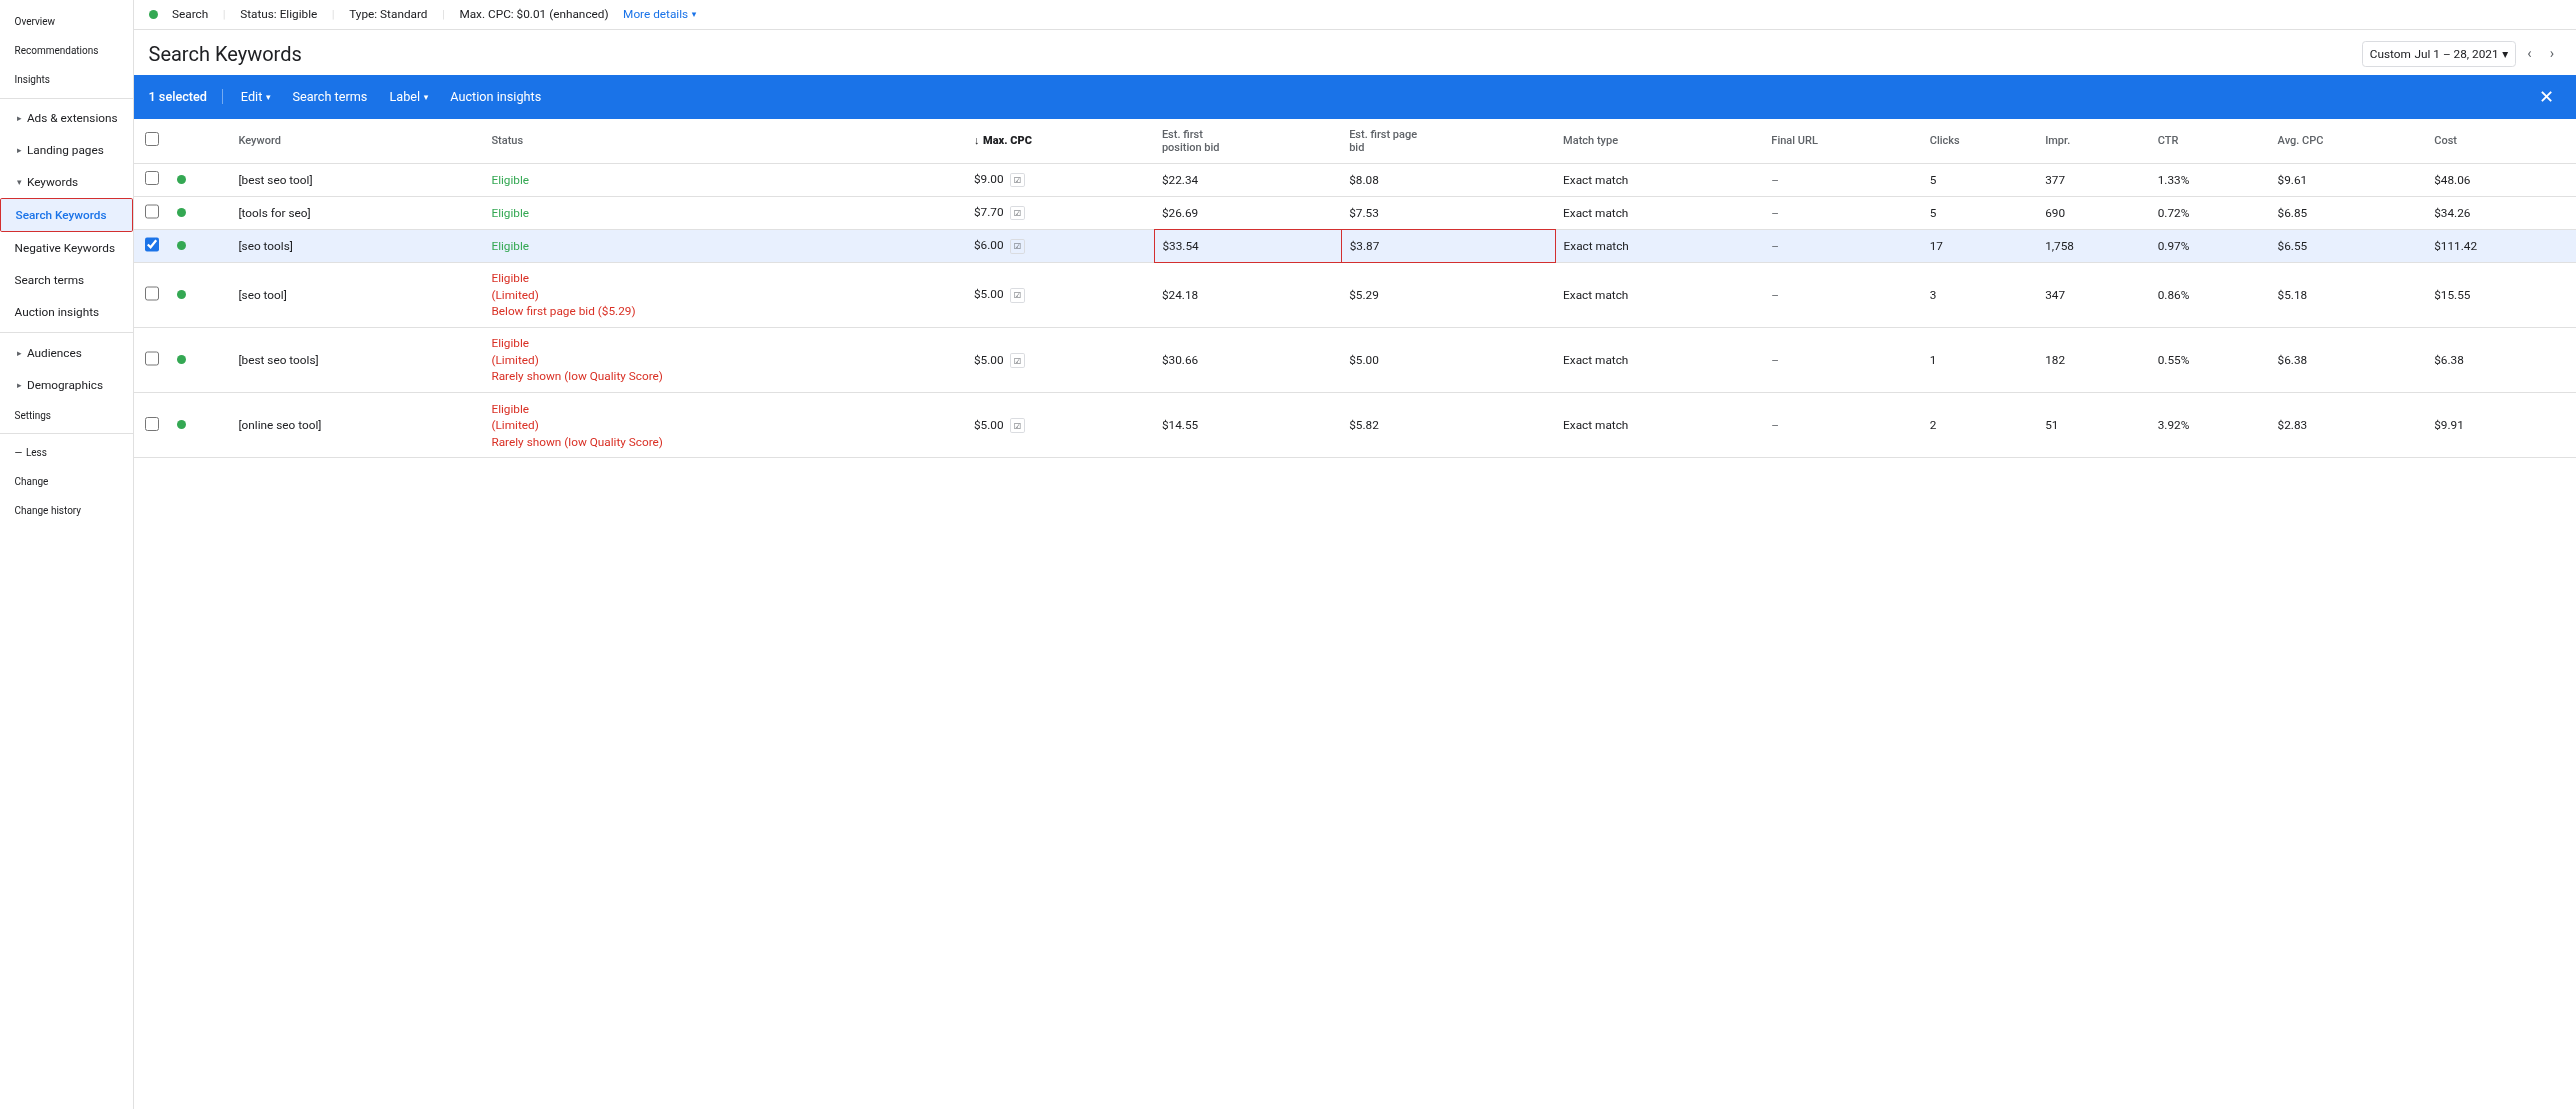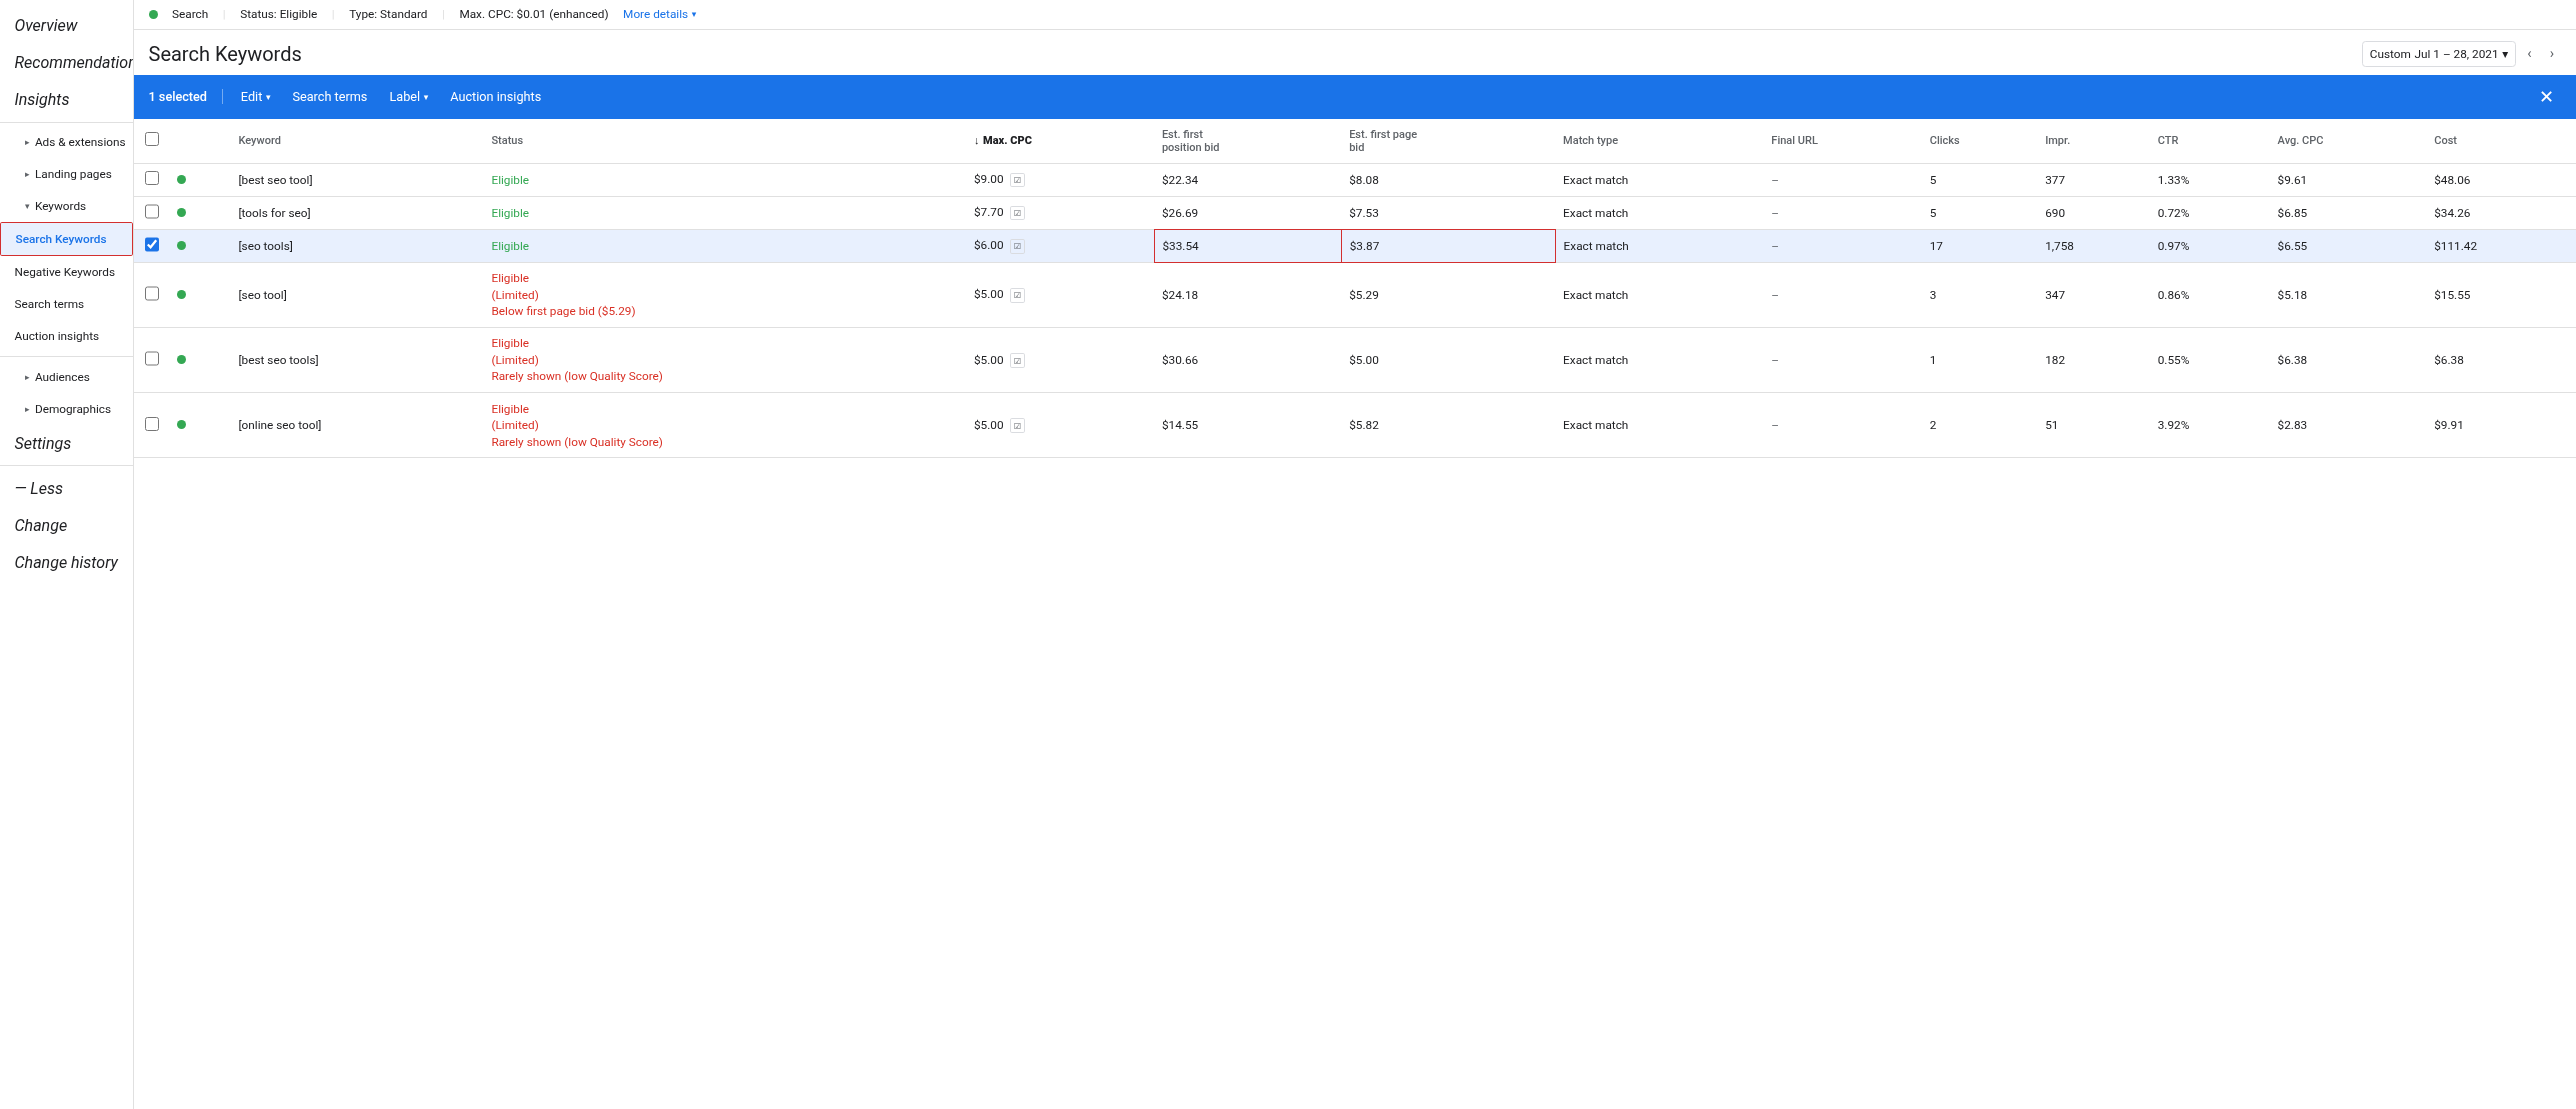--- a/index.html
+++ b/index.html
@@ -2,21 +2,21 @@
 <html style="font-size:14.5px"><head>
   <meta charset="utf-8">
   <style>
     * { box-sizing: border-box; margin: 0; padding: 0; }
     body { font-family: 'Roboto', Arial, sans-serif; font-size: 11.8px; color: #202124; background: #fff; overflow: hidden; }
 
     .app-container { display: flex; height: 100vh; width: 100%; }
 
     
     .sidebar { width: 134px; min-width: 134px; border-right: 0.9px solid #e0e0e0; display: flex; flex-direction: column; overflow-y: auto; padding-top: 7.3px; }
-    .sidebar-item { padding: 9px 25px; cursor: pointer; font-size: 11.8px; color: #202124; white-space: nowrap; display: flex; align-items: center; gap: 5.4px; }
+    .sidebar-item { padding: 9px 17px; cursor: pointer; font-size: 11.8px; color: #202124; white-space: nowrap; display: flex; align-items: center; gap: 5.4px; }
     .sidebar-item.active { color: #1a73e8; background: #e8f0fe; border-right: 2.7px solid #1a73e8; font-weight: 500; }
     .sidebar-item.has-border { border: 1.8px solid #d32f2f; border-radius: 1.8px; }
     .sidebar-item.expandable::before { content: '▸'; font-size: 9px; color: #5f6368; }
     .sidebar-item.expanded::before { content: '▾'; font-size: 9px; color: #5f6368; }
     .sidebar-divider { border-top: 0.9px solid #e0e0e0; margin: 3.6px 0; }
     .sidebar-sub { padding-left: 14.5px; }
 
     
     .main-content { flex: 1; display: flex; flex-direction: column; overflow: hidden; }
 
@@ -52,21 +52,21 @@
     tbody tr.selected-row { background: #e8f0fe; }
     tbody td { padding: 7.3px 7.3px; font-size: 11.8px; color: #202124; vertical-align: middle; }
     .checkbox-cell { width: 36px; text-align: center; }
     .td-right { text-align: left; }
     .enhance-icon { display: inline-flex; align-items: center; justify-content: center; width: 14.5px; height: 14.5px; border: 0.9px solid #dadce0; border-radius: 1.8px; font-size: 8.2px; margin-left: 3.6px; cursor: pointer; color: #5f6368; }
     input[type="checkbox"] { width: 14.5px; height: 14.5px; cursor: pointer; }
     .checkbox-blue { accent-color: #1a73e8; }
     .dash { color: #5f6368; }
 
     
-    .sidebar-plain { padding: 9px 14.5px; cursor: pointer; font-size: 16px; color: #202124; font-style: italic; }
+    .sidebar-plain { padding: 9px 14.5px; cursor: pointer; font-size: 10px; color: #202124; }
   </style>
 </head>
 <body>
 
 <div class="app-container">
 
   <div class="sidebar">
     <div class="sidebar-plain">Overview</div>
     <div class="sidebar-plain">Recommendations</div>
     <div class="sidebar-plain">Insights</div>

